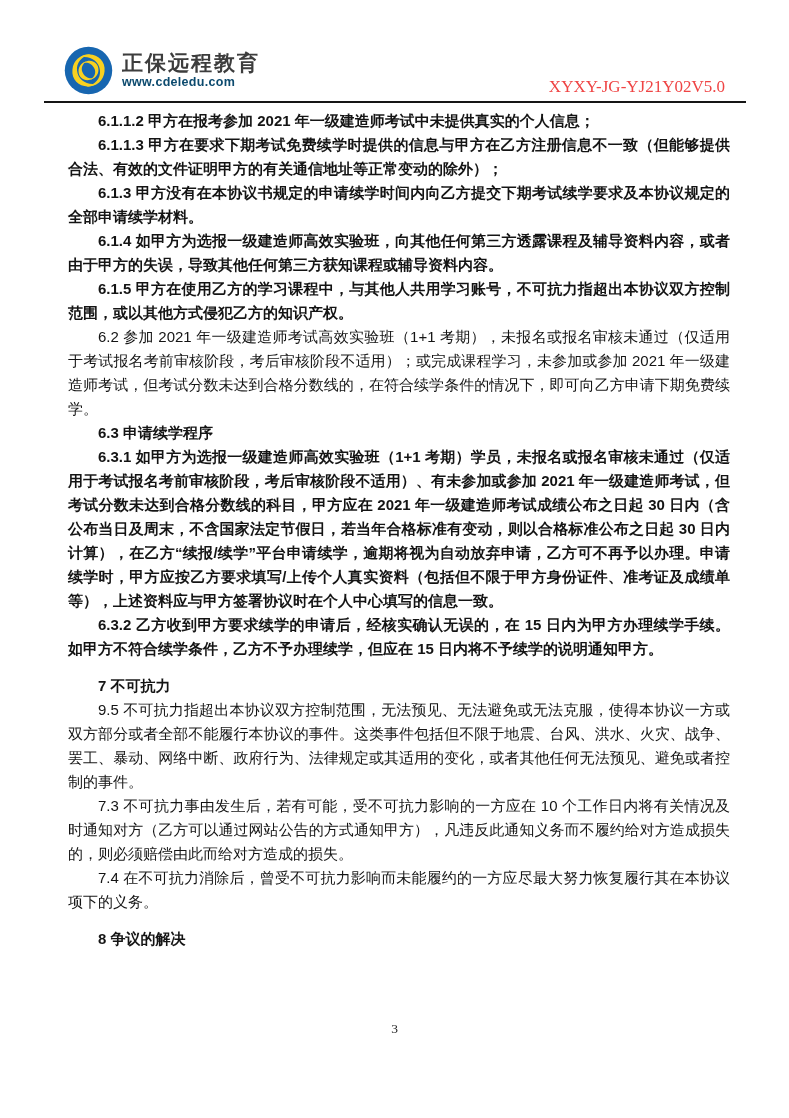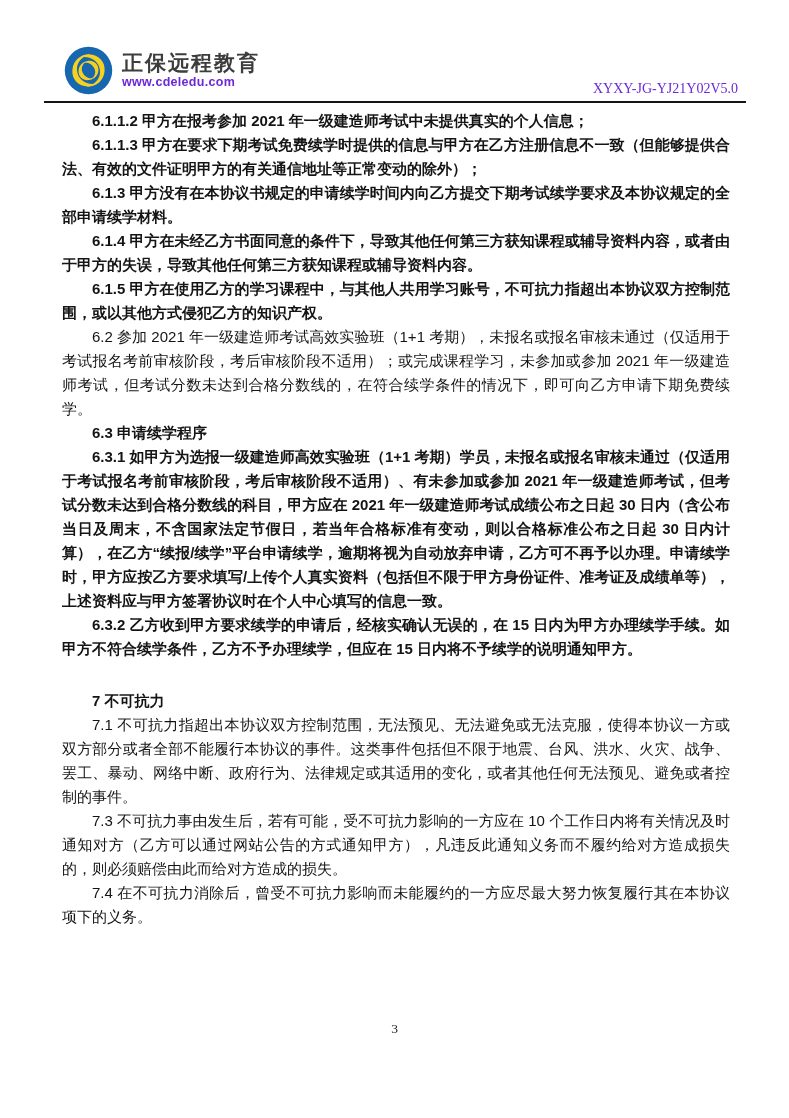--- a/index.html
+++ b/index.html
@@ -25,42 +25,42 @@
     position:absolute; left:20px; bottom:6px;
     display:flex; align-items:center; gap:9px;
   }
   .brand svg { width:49px; height:49px; display:block; }
   .brand-text { display:flex; flex-direction:column; justify-content:center; }
   .brand-title {
     font-size:21px; font-weight:700; color:#3d3d3d;
     letter-spacing:2px; line-height:24px;
   }
   .brand-url {
-    font-size:12.5px; font-weight:700; color:#6d28d9;
+    font-size:12.5px; font-weight:700; color:#0c4a6e;
     letter-spacing:0.3px; line-height:15px;
   }
   .doc-code {
-    position:absolute; right:8px; bottom:4px;
+    position:absolute; right:21px; bottom:4px;
     font-family:"Liberation Serif", serif;
-    font-size:14px; color:#6d28d9;
+    font-size:17px; color:#ef4444;
   }
   
   .doc-body {
     position:absolute;
-    left:62px; right:59px; top:109px;
+    left:68px; right:59px; top:109px;
   }
   .para {
     font-size:15px;
     line-height:24px;
     text-align:justify;
     text-indent:30px;
     color:#141414;
   }
   .para.b { font-weight:700; }
-  .para.sp { margin-top:28px; }
+  .para.sp { margin-top:13px; }
   .u { text-underline-offset:3px; text-decoration-thickness:1px; }
   
   .page-number {
     position:absolute;
     left:0; right:0; top:1021px;
     text-align:center;
     font-family:"Liberation Serif", serif;
     font-size:13.5px; color:#222;
   }
 </style>
@@ -84,27 +84,28 @@
         <div class="brand-url">www.cdeledu.com</div>
       </div>
     </div>
     <div class="doc-code">XYXY-JG-YJ21Y02V5.0</div>
   </div>
 
   <div class="doc-body">
       <p class="para b"><span>6.1.1.2 甲方在报考参加 2021 年一级建造师考试中未提供真实的个人信息；</span></p>
       <p class="para b"><span>6.1.1.3 甲方在要求下期考试免费续学时提供的信息与甲方在乙方注册信息不一致（但能够提供合法、有效的文件证明甲方的有关通信地址等正常变动的除外）；</span></p>
       <p class="para b"><span>6.1.3 甲方没有在本协议书规定的申请续学时间内向乙方提交下期考试续学要求及本协议规定的全部申请续学材料。</span></p>
-      <p class="para b"><span>6.1.4 甲方在未经乙方书面同意的条件下，导致其他任何第三方获知课程或辅导资料内容，或者由于甲方的失误，导致其他任何第三方获知课程或辅导资料内容。</span></p>
+      <p class="para b"><span>6.1.4 如甲方为选报一级建造师高效实验班，向其他任何第三方透露课程及辅导资料内容，或者由于甲方的失误，导致其他任何第三方获知课程或辅导资料内容。</span></p>
       <p class="para b"><span>6.1.5 甲方在使用乙方的学习课程中，与其他人共用学习账号，不可抗力指超出本协议双方控制范围，或以其他方式侵犯乙方的知识产权。</span></p>
       <p class="para"><span>6.2 参加 2021 年一级建造师考试高效实验班（1+1 考期），未报名或报名审核未通过（仅适用于考试报名考前审核阶段，考后审核阶段不适用）；或完成课程学习，未参加或参加 2021 年一级建造师考试，但考试分数未达到合格分数线的，在符合续学条件的情况下，即可向乙方申请下期免费续学。</span></p>
       <p class="para b"><span>6.3 申请续学程序</span></p>
       <p class="para b"><span>6.3.1 如甲方为选报一级建造师高效实验班（</span><span class="u">1+1</span><span> 考期）学员，</span><span class="u">未报名或报名审核未通过（仅适用于考试报名考前审核阶段，考后审核阶段不适用）、有未参加或参加 2021 年一级建造师考试，但考试分数未达到合格分数线的科目</span><span>，甲方应在 </span><span class="u">2021 年一级建造师考试成绩公布之日起 30 日内</span><span>（含公布当日及周末，不含国家法定节假日，若当年合格标准有变动，则以合格标准公布之日起 30 日内计算），在乙方“续报/续学”平台申请续学，</span><span class="u">逾期将视为自动放弃申请，乙方可不再予以办理</span><span>。申请续学时，甲方应按乙方要求填写/上传个人真实资料（包括但不限于甲方身份证件、准考证及成绩单等），上述资料应与甲方签署协议时在个人中心填写的信息一致。</span></p>
       <p class="para b"><span>6.3.2 乙方收到甲方要求续学的申请后，经核实确认无误的，在 15 日内为甲方办理续学手续。如甲方不符合续学条件，乙方不予办理续学，但应在 15 日内将不予续学的说明通知甲方。</span></p>
       <p class="para b sp"><span>7 不可抗力</span></p>
-      <p class="para"><span>7.1 不可抗力指超出本协议双方控制范围，无法预见、无法避免或无法克服，使得本协议一方或双方部分或者全部不能履行本协议的事件。这类事件包括但不限于地震、台风、洪水、火灾、战争、罢工、暴动、网络中断、政府行为、法律规定或其适用的变化，或者其他任何无法预见、避免或者控制的事件。</span></p>
+      <p class="para"><span>9.5 不可抗力指超出本协议双方控制范围，无法预见、无法避免或无法克服，使得本协议一方或双方部分或者全部不能履行本协议的事件。这类事件包括但不限于地震、台风、洪水、火灾、战争、罢工、暴动、网络中断、政府行为、法律规定或其适用的变化，或者其他任何无法预见、避免或者控制的事件。</span></p>
       <p class="para"><span>7.3 不可抗力事由发生后，若有可能，受不可抗力影响的一方应在 10 个工作日内将有关情况及时通知对方（乙方可以通过网站公告的方式通知甲方），凡违反此通知义务而不履约给对方造成损失的，则必须赔偿由此而给对方造成的损失。</span></p>
       <p class="para"><span>7.4 在不可抗力消除后，曾受不可抗力影响而未能履约的一方应尽最大努力恢复履行其在本协议项下的义务。</span></p>
+      <p class="para b sp"><span>8 争议的解决</span></p>
     </div>
 
   <div class="page-number">3</div>
 
 </div>
 
 </body></html>

